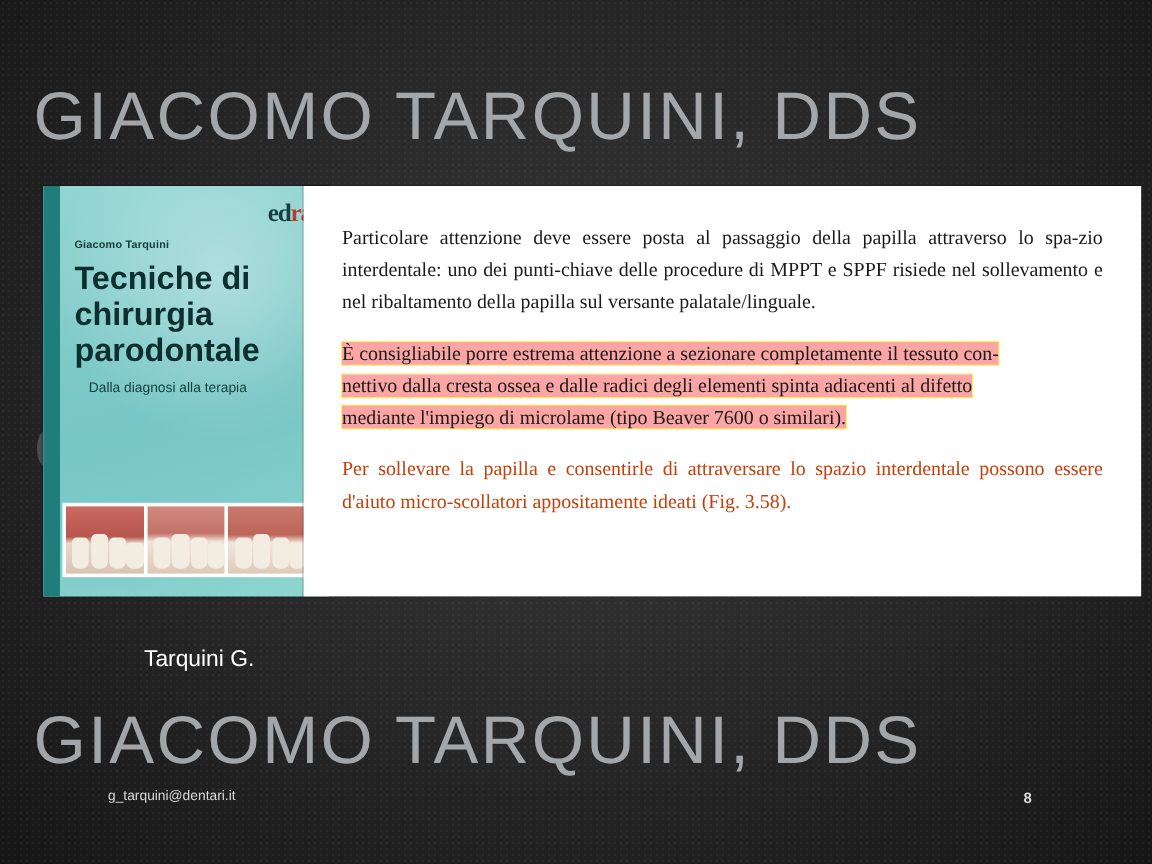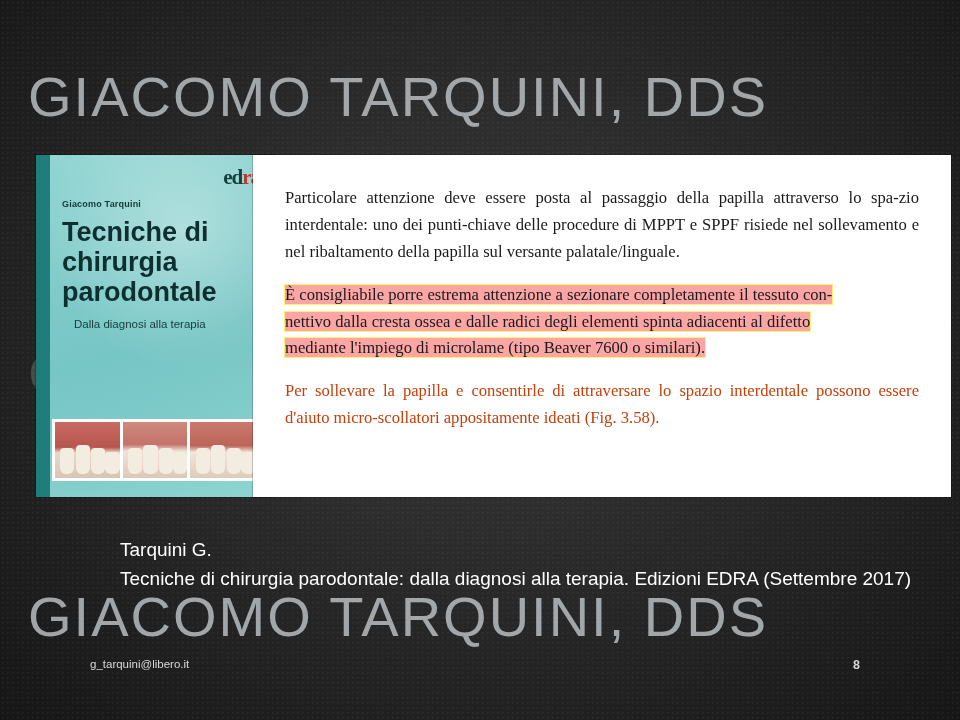--- a/index.html
+++ b/index.html
@@ -270,21 +270,20 @@
         <span class="hl">nettivo dalla cresta ossea e dalle radici degli elementi spinta adiacenti al difetto</span><br>
         <span class="hl">mediante l'impiego di microlame (tipo Beaver 7600 o similari).</span>
       </p>
       <p class="faded">Per sollevare la papilla e consentirle di attraversare lo spazio interdentale possono essere d'aiuto micro-scollatori appositamente ideati (Fig. 3.58).</p>
     </div>
 
   </div>
 
   <div class="caption">
     <div>Tarquini G.</div>
-    <div>Tecniche di chirurgia parodontale: dalla diagnosi alla terapia. Edizioni EDRA (Settembre 2017)</div>
   </div>
 
   <div class="title-bottom">GIACOMO TARQUINI, DDS</div>
 
-  <div class="footer-email">g_tarquini@libero.it</div>
+  <div class="footer-email">g_tarquini@dentari.it</div>
   <div class="footer-page">8</div>
 
 </div>
 
 </body></html>

